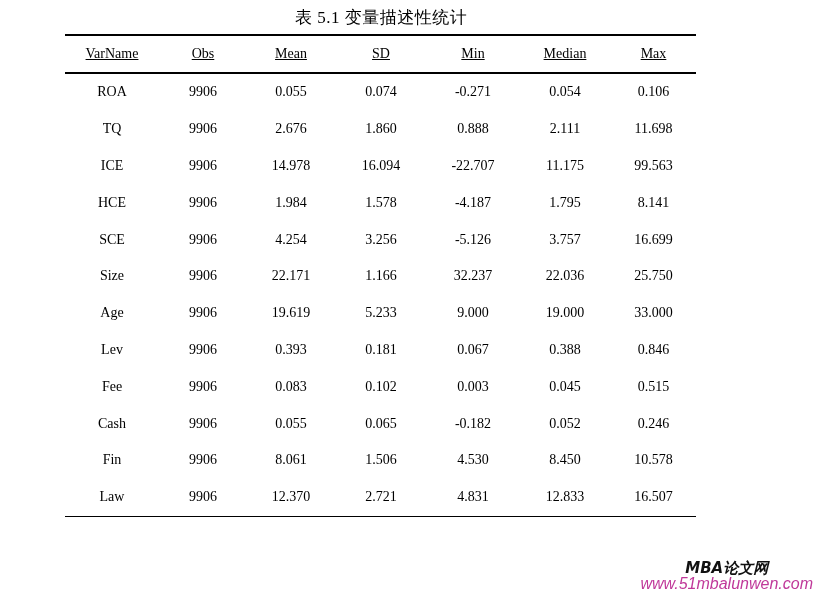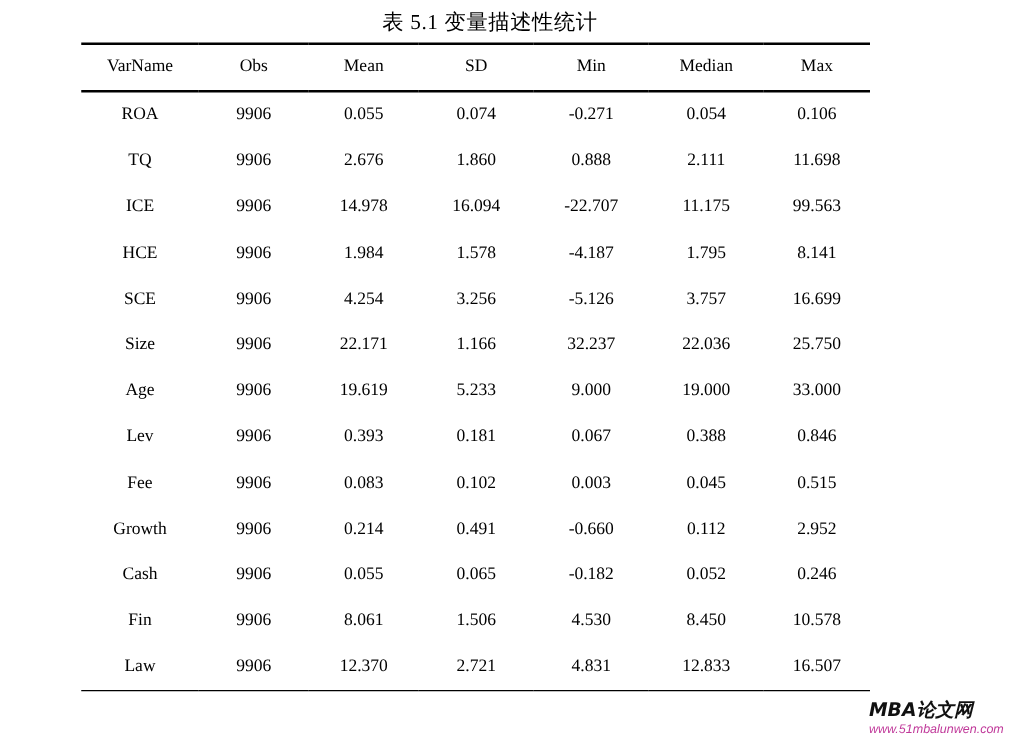--- a/index.html
+++ b/index.html
@@ -1,31 +1,31 @@
 <!DOCTYPE html>
 <html><head>
   <meta charset="utf-8">
   <style>
     html, body { margin: 0; padding: 0; background: #ffffff; }
     body { width: 817px; height: 592px; position: relative; overflow: hidden;
            font-family: "Liberation Serif", "DejaVu Serif", serif; color: #000; }
-    .title { position: absolute; left: 12px; width: 760px; top: 6px; text-align: center;
+    .title { position: absolute; left: 1px; width: 760px; top: 6px; text-align: center;
              font-size: 17px; letter-spacing: 0.5px; }
     .table-wrap { position: absolute; left: 65px; top: 34px; width: 631px; }
     table { width: 100%; border-collapse: collapse; font-size: 14px; }
     thead tr th { font-weight: normal; height: 34px; border-top: 2px solid #000; border-bottom: 2px solid #000; }
     tbody tr td { height: 34.8px; text-align: center; }
     tbody tr:last-child td { border-bottom: 1.5px solid #000; }
     col.c0 { width: 94px; } col.c1 { width: 88px; } col.c2 { width: 88px; }
     col.c3 { width: 92px; } col.c4 { width: 92px; } col.c5 { width: 92px; } col.c6 { width: 85px; }
-    th { text-align: center; }
-    .watermark { position: absolute; right: 14px; bottom: 2px; text-align: left; }
+    th { text-align: center; text-decoration: underline; }
+    .watermark { position: absolute; right: 4px; bottom: 2px; text-align: center; }
     .wm-brand { font-family: "DejaVu Sans", sans-serif; font-weight: bold; font-style: italic;
                 font-size: 15px; color: #111; line-height: 17px; }
-    .wm-url { font-family: "Liberation Sans", sans-serif; font-style: italic; font-size: 10px;
+    .wm-url { font-family: "Liberation Sans", sans-serif; font-style: italic; font-size: 16px;
               color: #c0399a; line-height: 13px; }
   </style>
 </head>
 <body>
 
 <div class="title">表 5.1 变量描述性统计</div>
 
 <div class="table-wrap">
   <table>
     <colgroup>
@@ -124,29 +124,20 @@
         <tr>
           <td>Fee</td>
           <td>9906</td>
           <td>0.083</td>
           <td>0.102</td>
           <td>0.003</td>
           <td>0.045</td>
           <td>0.515</td>
         </tr>
         <tr>
-          <td>Growth</td>
-          <td>9906</td>
-          <td>0.214</td>
-          <td>0.491</td>
-          <td>-0.660</td>
-          <td>0.112</td>
-          <td>2.952</td>
-        </tr>
-        <tr>
           <td>Cash</td>
           <td>9906</td>
           <td>0.055</td>
           <td>0.065</td>
           <td>-0.182</td>
           <td>0.052</td>
           <td>0.246</td>
         </tr>
         <tr>
           <td>Fin</td>

